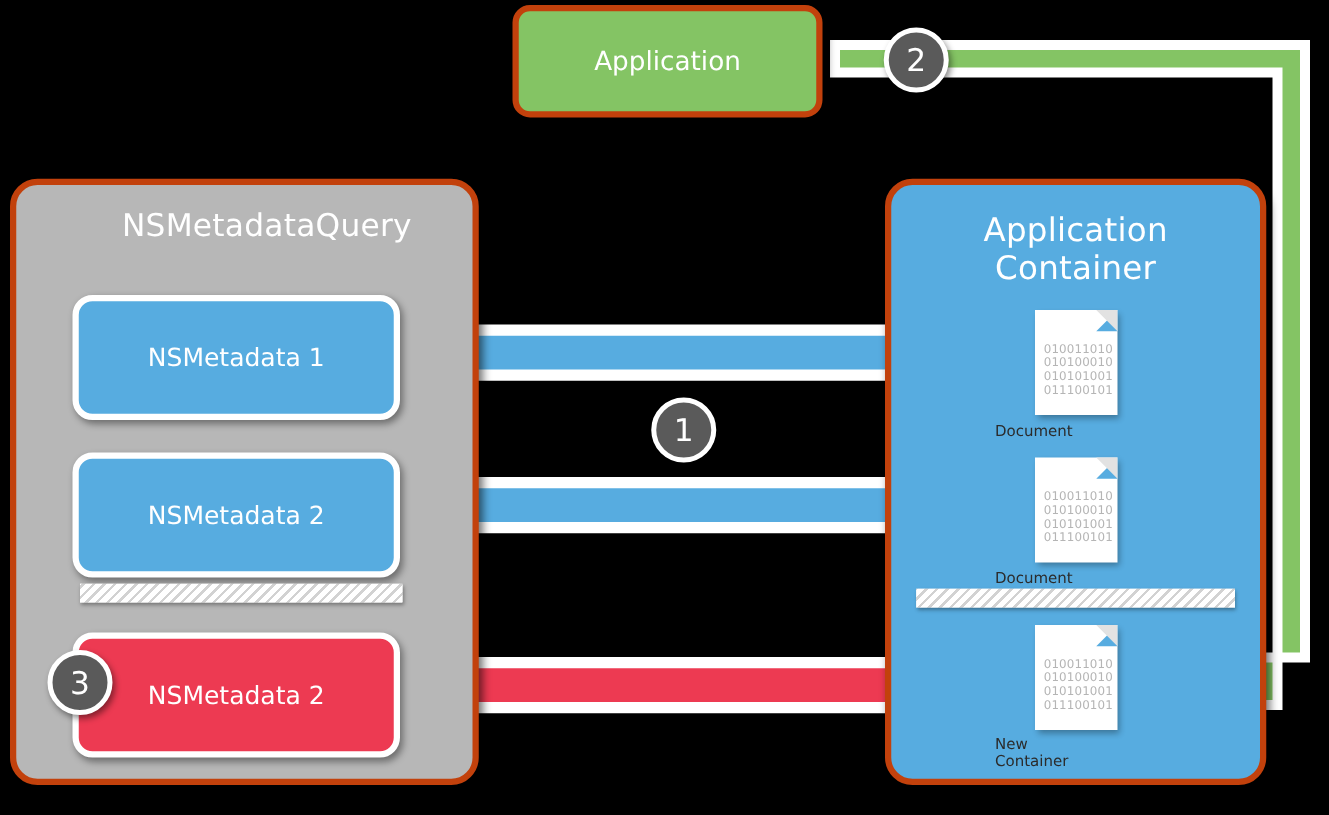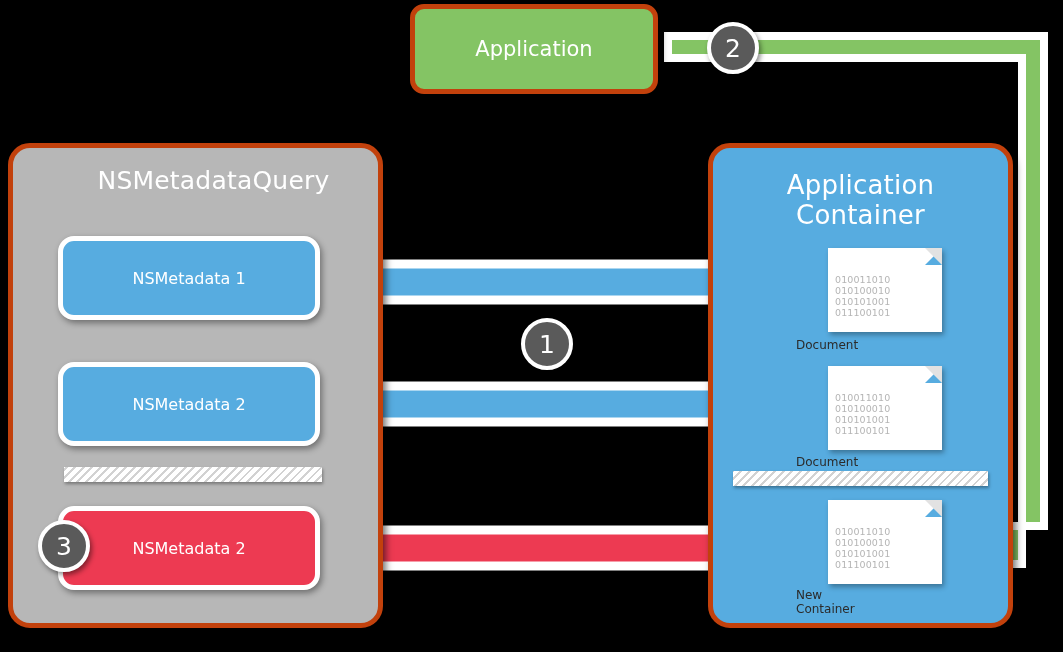--- a/index.html
+++ b/index.html
@@ -62,30 +62,30 @@
     transform: translateY(-50%);
     text-align: center;
     color: #ffffff;
     font-size: 21px;
   }
   
   .chip {
     position: absolute;
     left: 58px;
     width: 262px;
-    height: 84px;
+    height: 100px;
     border-radius: 16px;
     border: 5px solid #ffffff;
     box-sizing: border-box;
     box-shadow: 2px 3px 6px rgba(0,0,0,0.4);
     display: flex;
     align-items: center;
     justify-content: center;
     color: #ffffff;
-    font-size: 16px;
+    font-size: 20px;
   }
   .chip.blue { background: #57ace0; }
   .chip.red  { background: #ed3a52; }
   #chip-1 { top: 236px; }
   #chip-2 { top: 362px; }
   #chip-3 { top: 506px; }
   
   .hatch {
     position: absolute;
     height: 15px;
@@ -98,21 +98,20 @@
   }
   #hatch-left  { left: 64px;  top: 467px; width: 258px; }
   #hatch-right { left: 733px; top: 471px; width: 255px; }
   
   .doc {
     position: absolute;
     width: 66px;
     height: 84px;
     background: #ffffff;
     box-shadow: 2px 3px 5px rgba(0,0,0,0.32);
-    padding-left: 48px;
   }
   .doc::after {
     content: "";
     position: absolute;
     right: 0; top: 0;
     border-width: 0 0 17px 17px;
     border-style: solid;
     border-color: transparent transparent #57ace0 transparent;
     transform: rotate(0deg);
   }

